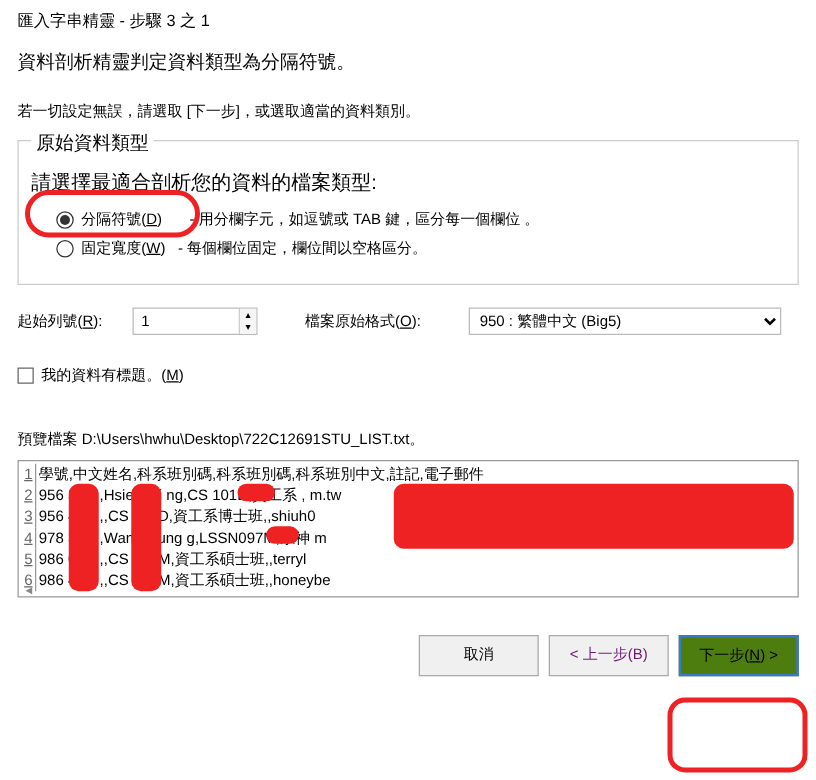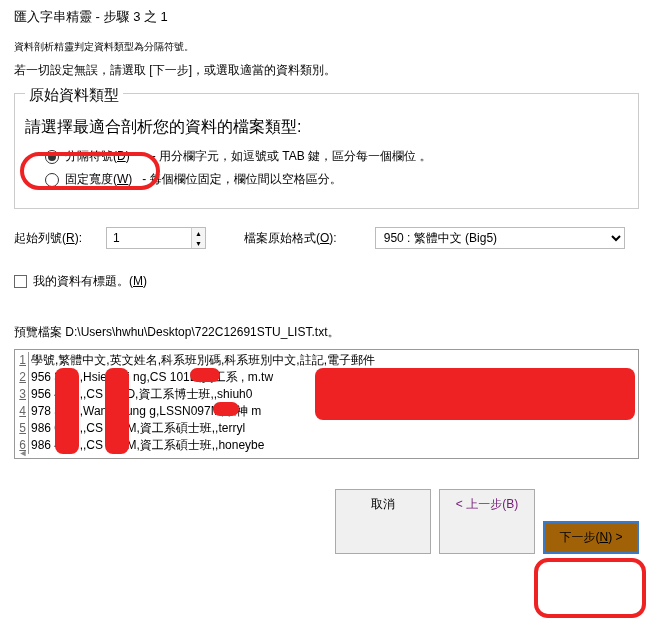--- a/index.html
+++ b/index.html
@@ -1,18 +1,18 @@
 <!DOCTYPE html>
 <html><head>
   <meta charset="utf-8">
   <style>
     * { box-sizing: border-box; font-family: "Microsoft JhengHei", "PMingLiU", sans-serif; font-size: 12px; }
     body { margin: 0; padding: 8px 14px; background: #fff; width: 653px; color: #000; }
     .title { font-size: 13px; margin-bottom: 14px; }
-    .desc { font-size: 10px; margin-bottom: 8px; }
+    .desc { font-size: 15px; margin-bottom: 22px; }
     .sub { font-size: 12px; margin-bottom: 14px; }
     .group { border: 1px solid #ccc; padding: 0 10px 14px 10px; position: relative; margin-bottom: 18px; }
     .group-title { position: relative; top: -8px; background: #fff; display: inline-block; padding: 0 4px; font-size: 15px; }
     .field-label { font-size: 16px; margin: 4px 0 10px; }
     .radio-row { display: flex; align-items: center; margin: 6px 0 6px 20px; }
     .radio { width: 14px; height: 14px; border-radius: 50%; border: 1.5px solid #333; margin-right: 6px; position: relative; }
     .radio.checked::after { content: ""; position: absolute; inset: 2px; border-radius: 50%; background: #333; }
     .radio-label { font-size: 12px; }
     .radio-label .u { text-decoration: underline; }
     .radio-desc { font-size: 12px; margin-left: 10px; }
@@ -33,21 +33,21 @@
     .preview-label { font-size: 12px; margin-bottom: 8px; }
     .preview-box { border: 1px solid #999; height: 110px; overflow: hidden; font-family: "Courier New", monospace; font-size: 12px; position: relative; white-space: nowrap; padding: 2px 0 0 0; }
     .prow { display: flex; line-height: 17px; position: relative; }
     .ln { width: 14px; text-align: right; color: #666; text-decoration: underline; padding-right: 2px; border-right: 1px solid #999; }
     .ltxt { padding-left: 2px; position: relative; }
     .red { background: #e22; position: absolute; border-radius: 8px; }
     .scroll-arrow { position:absolute; bottom:0; left:0; width:16px; height:10px; font-size:9px; display:flex; align-items:center; justify-content:center; color:#888; }
     .buttons { display: flex; justify-content: flex-end; gap: 8px; margin-top: 30px; }
     .btn { min-width: 96px; padding: 6px 12px; border: 1px solid #aaa; background: #f0f0f0; font-size: 12px; text-align:center; }
     .btn.disabled { color: #701a75; }
-    .btn.primary { background: #a16207; border: 2px solid #3a79c7; margin-top: 32px; }
+    .btn.primary { background: #4d7c0f; border: 2px solid #3a79c7; }
   </style>
 </head>
 <body>
 
 <div class="title">匯入字串精靈 - 步驟 3 之 1</div>
 <div class="desc">資料剖析精靈判定資料類型為分隔符號。</div>
 <div class="sub">若一切設定無誤，請選取 [下一步]，或選取適當的資料類別。</div>
 
 <div class="group">
   <span class="group-title">原始資料類型</span>
@@ -96,21 +96,21 @@
   <span>
     <span>我的資料有標題。(</span><span style="text-decoration:underline">M</span><span>)</span>
   </span>
 </div>
 
 <div class="preview-label">預覽檔案 D:\Users\hwhu\Desktop\722C12691STU_LIST.txt。</div>
 
 <div class="preview-box">
   <div class="prow">
       <span class="ln">1</span>
-      <span class="ltxt">學號,繁體中文,英文姓名,科系班別碼,科系班別中文,註記,電子郵件</span>
+      <span class="ltxt">學號,中文姓名,科系班別碼,科系班別碼,科系班別中文,註記,電子郵件</span>
     </div>
   <div class="prow">
       <span class="ln">2</span>
       <span class="ltxt">956    3,謝    ,Hsieh  Mi     ng,CS  101D,資工系         ,        m.tw</span>
     </div>
   <div class="prow">
       <span class="ln">3</span>
       <span class="ltxt">956    4,石    ,,CS  096D,資工系博士班,,shiuh0</span>
     </div>
   <div class="prow">

